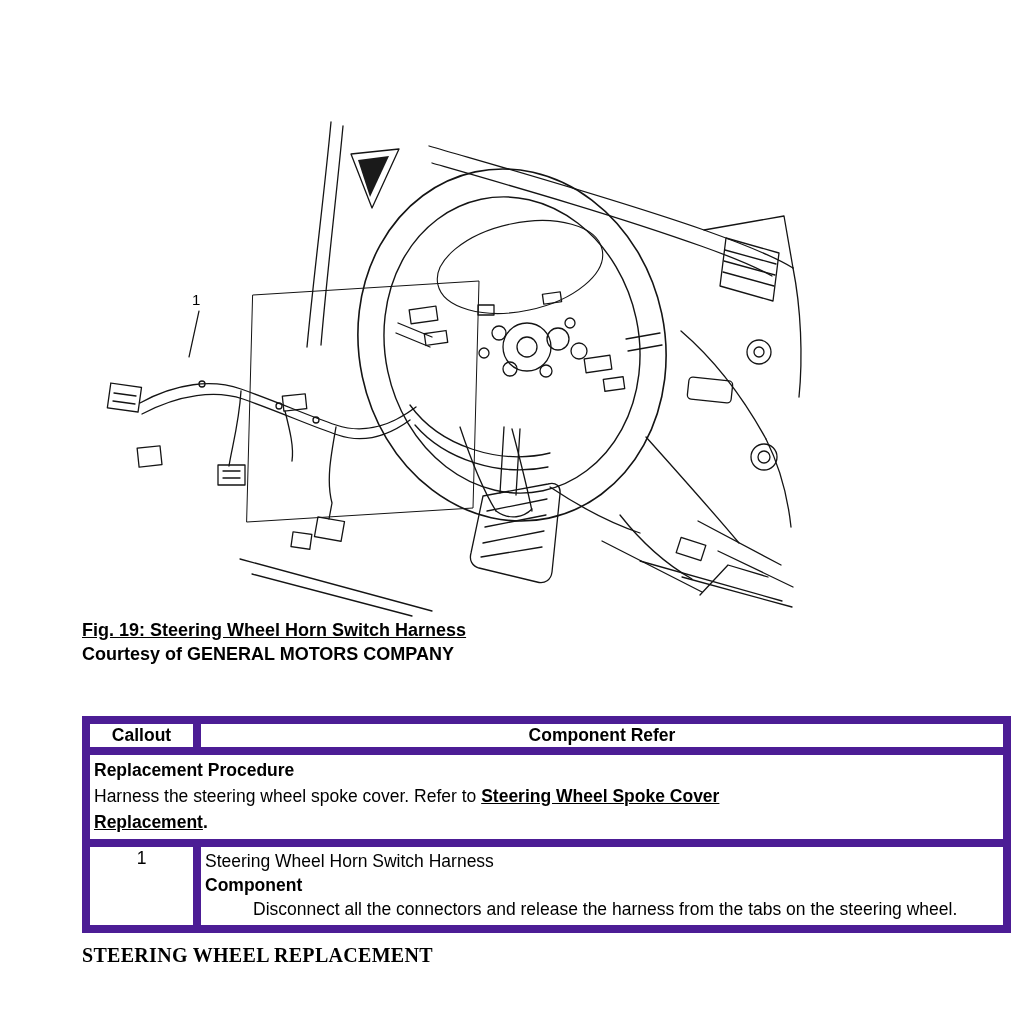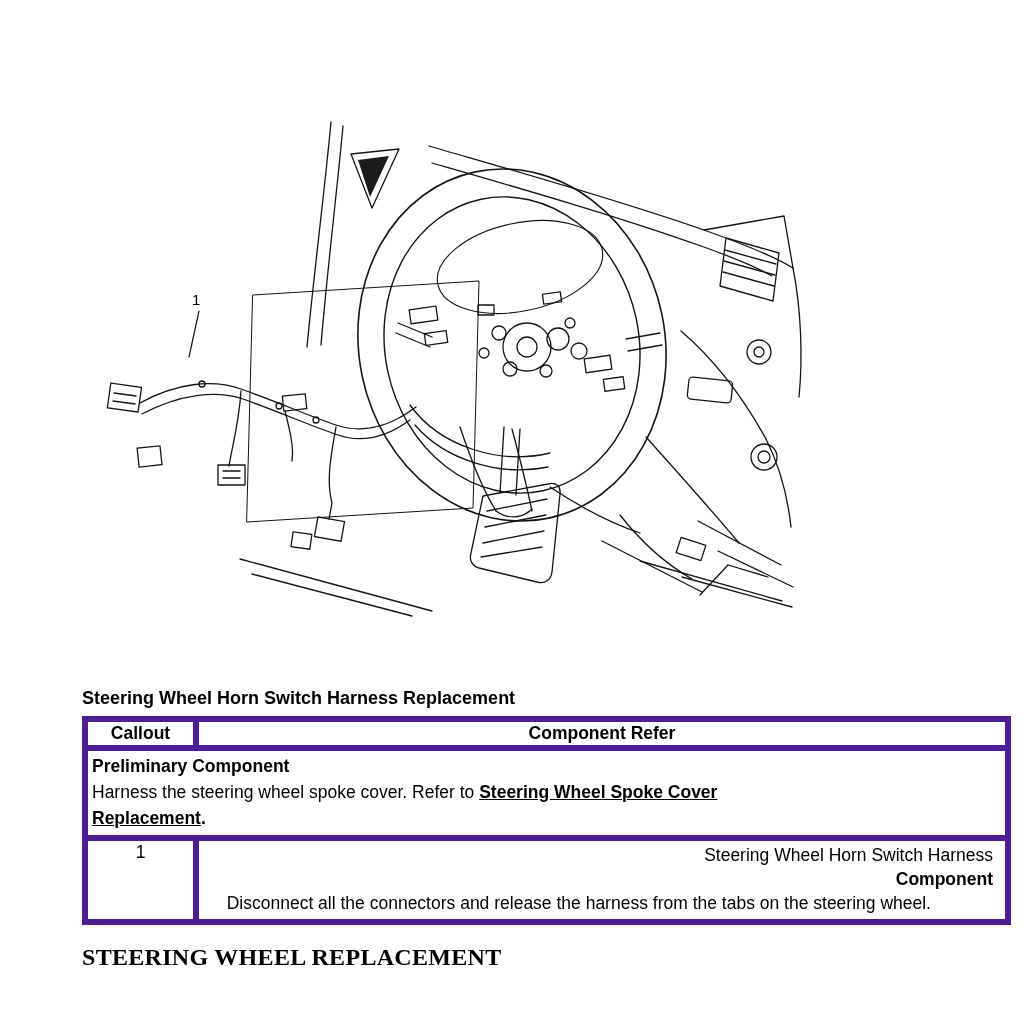--- a/index.html
+++ b/index.html
@@ -25,36 +25,36 @@
   .caption-title { text-decoration: underline; }
 
   
   .section-heading { position: absolute; left: 82px; top: 688px; margin: 0; font-size: 18px; font-weight: 700; }
 
   
   .spec-table {
     position: absolute; left: 82px; top: 716px; width: 929px;
     border-collapse: collapse; font-size: 17.5px;
   }
-  .spec-table th, .spec-table td { border: 6px solid #4c1d95; vertical-align: top; }
+  .spec-table th, .spec-table td { border: 8px solid #4c1d95; vertical-align: top; }
   .spec-table th { text-align: center; font-weight: 700; padding: 1px 4px; line-height: 21px; }
   .col-callout { width: 111px; }
   .prelim-cell { padding: 2px 4px 4px 4px; line-height: 26px; }
   .prelim-body { display: block; max-width: 730px; }
   .bold { font-weight: 700; }
   .doc-link { font-weight: 700; text-decoration: underline; color: #000; cursor: pointer; }
   .callout-cell { text-align: center; vertical-align: middle; }
-  .component-cell { padding: 2px 12px 4px 4px; line-height: 24px; text-align: right; }
-  .component-cell .wrap-limit { max-width: 728px; }
+  .component-cell { padding: 2px 12px 4px 4px; line-height: 24px; }
+  .component-cell .wrap-limit { max-width: 728px; margin-left: 48px; }
 
   
   .footer-heading {
     position: absolute; left: 82px; top: 944px; margin: 0;
     font-family: "Liberation Serif", "DejaVu Serif", serif;
-    font-size: 24px; font-weight: 700; letter-spacing: 0.3px;
+    font-size: 20px; font-weight: 700; letter-spacing: 0.3px;
   }
 </style>
 </head>
 <body>
 
 <div class="page">
 
   <div class="figure-area">
     <svg viewBox="0 0 740 522" xmlns="http://www.w3.org/2000/svg">
       <g stroke="#141414" fill="none" stroke-width="1.3" stroke-linecap="round" stroke-linejoin="round">
@@ -150,34 +150,37 @@
           <path d="M522,446 L622,497"></path>
           <path d="M560,466 L702,506"></path>
           <path d="M602,482 L712,512"></path>
           <path d="M540,420 C562,448 584,468 612,484"></path>
         </g>
       </g>
     </svg>
     <div class="callout-num">1</div>
   </div>
 
+  <div class="caption">
+    <div class="caption-title">Fig. 19: Steering Wheel Horn Switch Harness</div>
+    <div class="caption-courtesy">Courtesy of GENERAL MOTORS COMPANY</div>
+  </div>
 
-  <h2 class="section-heading">Steering Wheel Horn Switch Harness Replacement</h2>
 
   <table class="spec-table">
     <thead>
       <tr>
         <th class="col-callout">Callout</th>
         <th>Component Refer</th>
       </tr>
     </thead>
     <tbody>
       <tr>
         <td colspan="2" class="prelim-cell">
-          <span class="bold">Preliminary Component</span>
+          <span class="bold">Replacement Procedure</span>
           <span class="prelim-body"><span>Harness the steering wheel spoke cover. Refer to </span><a class="doc-link">Steering Wheel Spoke Cover Replacement</a><span class="bold">.</span></span>
         </td>
       </tr>
       <tr>
         <td class="callout-cell">1</td>
         <td class="component-cell">
           <div>Steering Wheel Horn Switch Harness</div>
           <div class="bold">Component</div>
           <div class="wrap-limit">Disconnect all the connectors and release the harness from the tabs on the steering wheel.</div>
         </td>

